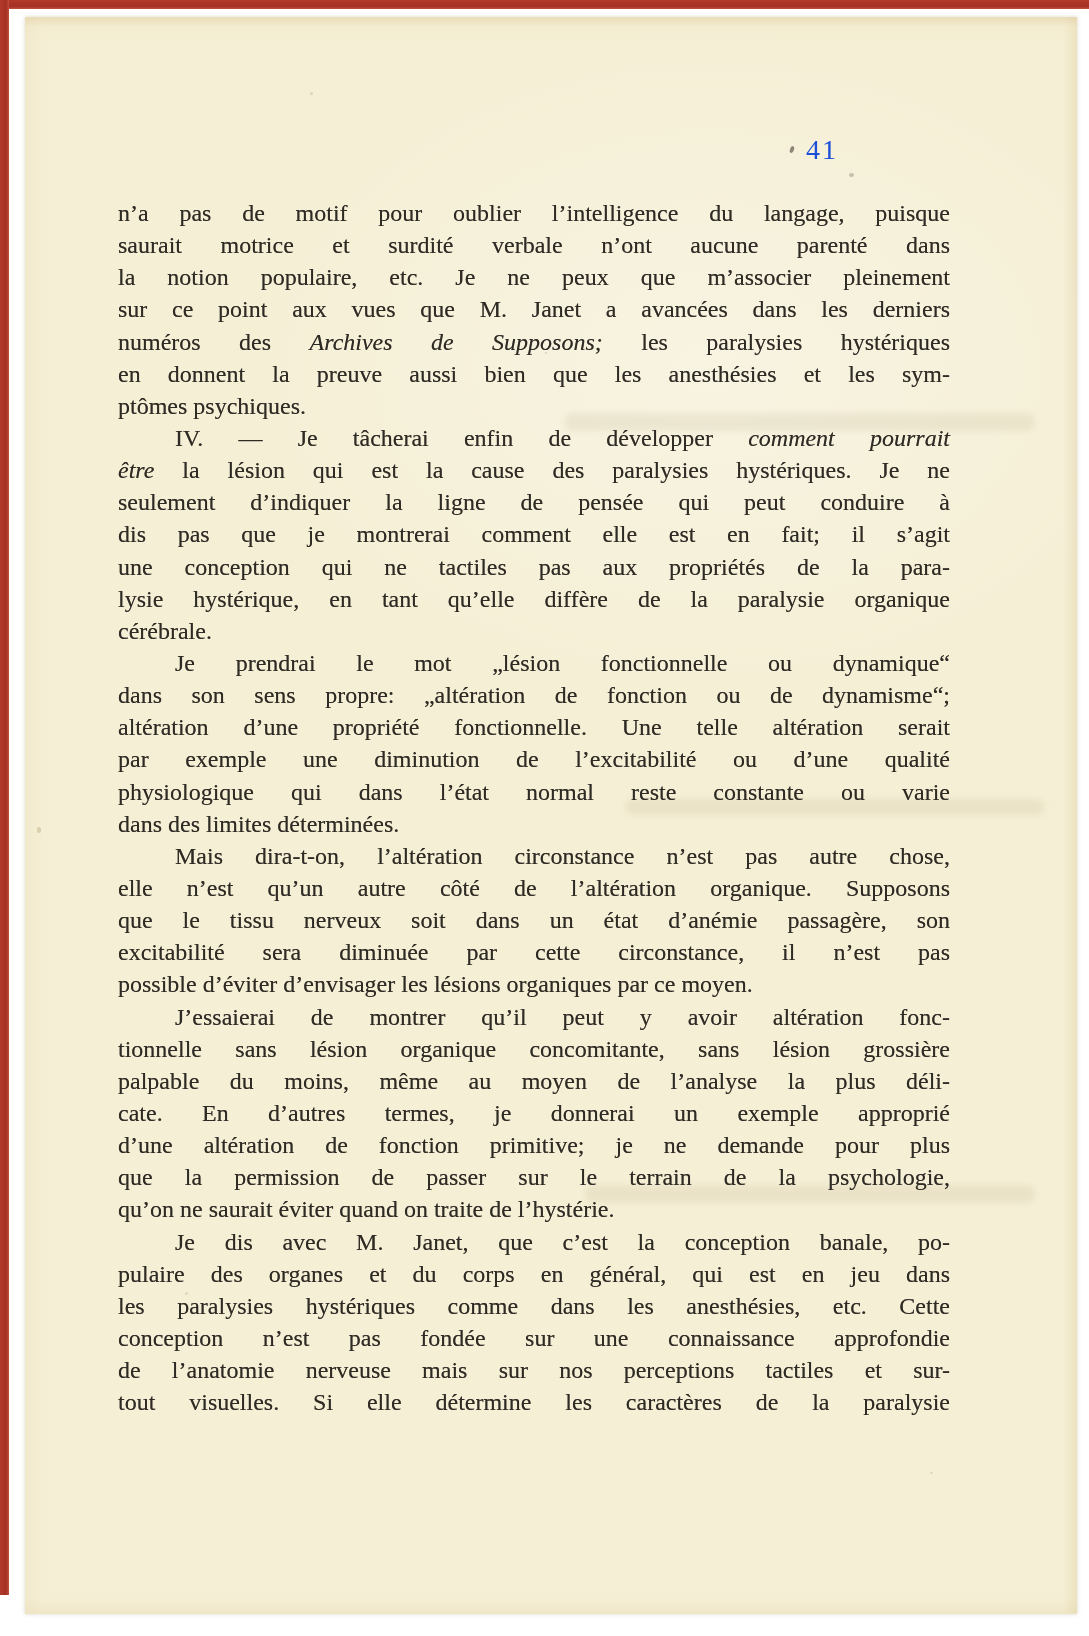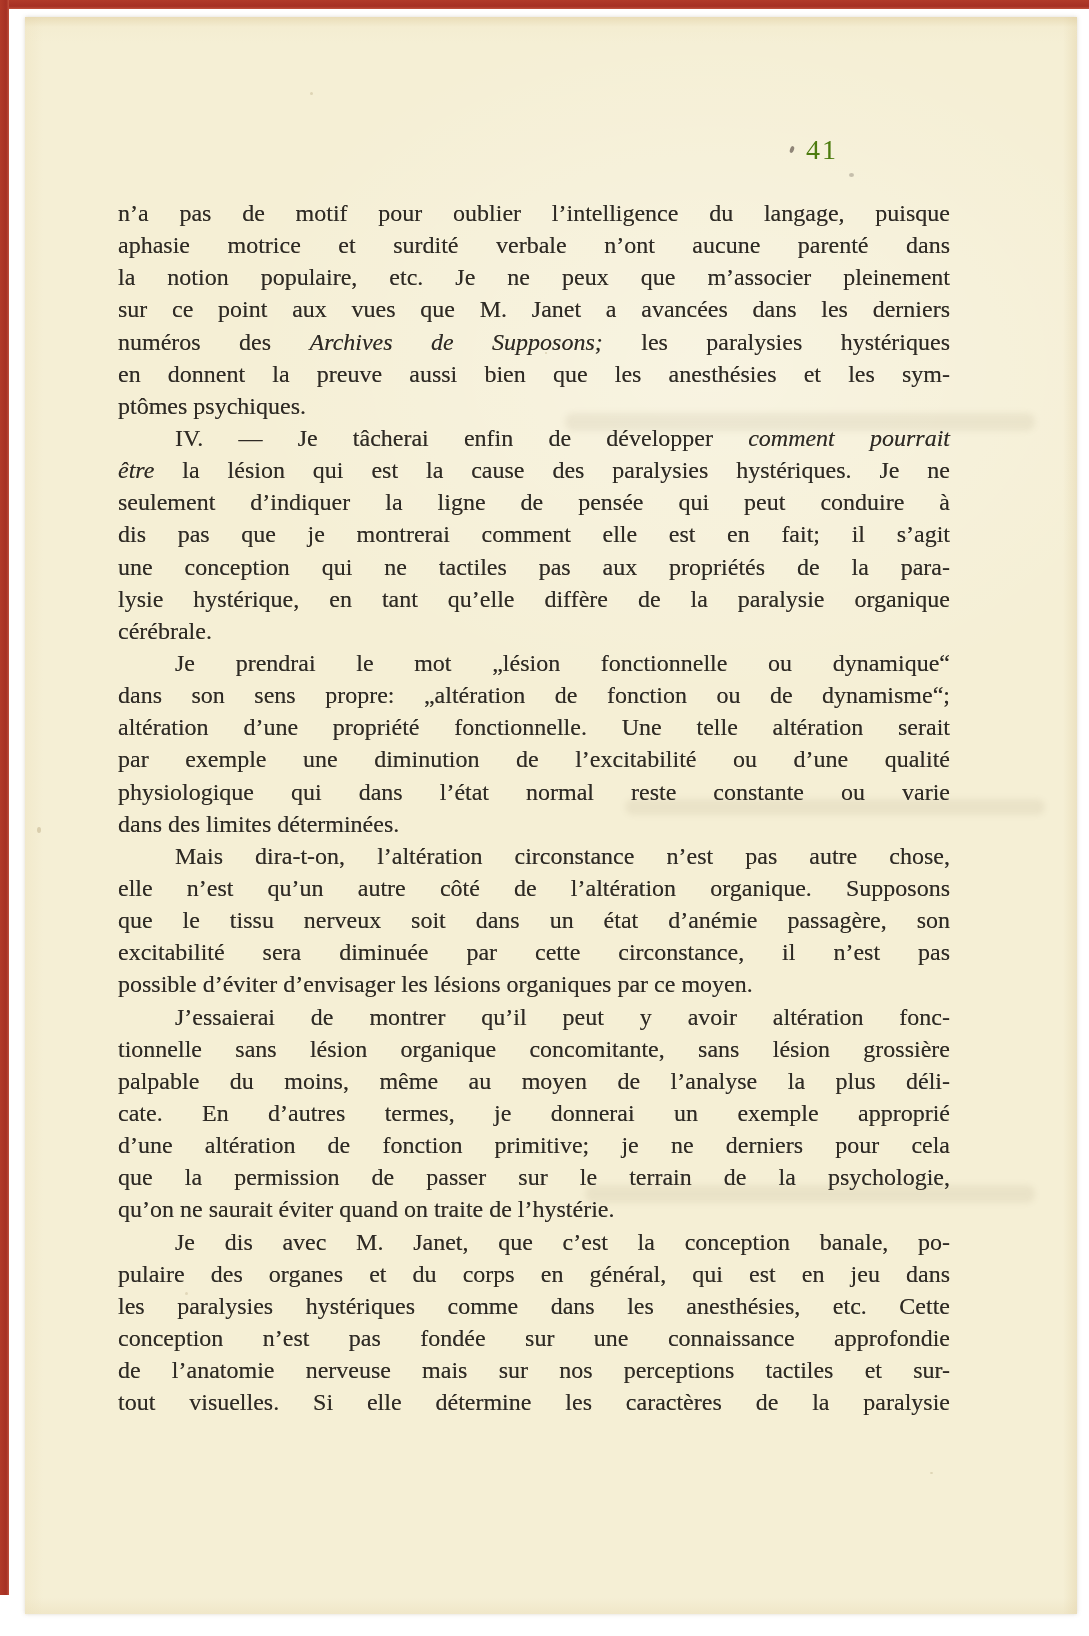--- a/index.html
+++ b/index.html
@@ -26,21 +26,21 @@
       linear-gradient(180deg,rgba(224,206,160,.55) 0,rgba(240,230,198,.25) 10px,rgba(0,0,0,0) 26px),
       linear-gradient(270deg,rgba(226,210,168,.45) 0,rgba(0,0,0,0) 14px),
       linear-gradient(90deg,rgba(236,224,188,.40) 0,rgba(0,0,0,0) 18px),
       linear-gradient(0deg,rgba(230,216,176,.35) 0,rgba(0,0,0,0) 16px),
       radial-gradient(ellipse 700px 500px at 65% 22%,rgba(255,255,255,.30),rgba(0,0,0,0) 70%),
       #f5efd5;
     box-shadow:0 0 4px rgba(120,100,60,.25);
   }
   .page-number{
     position:absolute;left:806px;top:134px;
-    font-size:28px;color:#4d7c0f;letter-spacing:2px;
+    font-size:28px;color:#1d4ed8;letter-spacing:2px;
   }
   .speck{position:absolute;background:#6d6257;border-radius:50%;}
   .speck.a{left:790px;top:146px;width:4px;height:7px;transform:rotate(18deg);opacity:.75;}
   .speck.b{left:849px;top:173px;width:5px;height:4px;opacity:.35;}
   .dust{position:absolute;border-radius:50%;background:#9c8656;}
   
   .ghost{position:absolute;background:#8a7a55;opacity:.10;filter:blur(3px);border-radius:8px;}
   .ghost.g1{left:540px;top:396px;width:470px;height:18px;}
   .ghost.g2{left:600px;top:782px;width:420px;height:16px;}
   .ghost.g3{left:560px;top:1168px;width:450px;height:18px;}
@@ -79,21 +79,21 @@
     <div class="dust" style="left:160px;top:1275px;width:3px;height:3px;opacity:.22"></div>
     <div class="dust" style="left:905px;top:1455px;width:3px;height:2px;opacity:.25"></div>
   </div>
 
   <div class="page-number">41</div>
   <div class="speck a"></div>
   <div class="speck b"></div>
 
   <div class="text-block">
       <div class="line"><span>n’a pas de motif pour oublier l’intelligence du langage, puisque</span></div>
-      <div class="line"><span>aphasie motrice et surdité verbale n’ont aucune parenté dans</span></div>
+      <div class="line"><span>saurait motrice et surdité verbale n’ont aucune parenté dans</span></div>
       <div class="line"><span>la notion populaire, etc. Je ne peux que m’associer pleinement</span></div>
       <div class="line"><span>sur ce point aux vues que M. Janet a avancées dans les derniers</span></div>
       <div class="line"><span>numéros des </span><i>Archives de Supposons;</i><span> les paralysies hystériques</span></div>
       <div class="line"><span>en donnent la preuve aussi bien que les anesthésies et les sym-</span></div>
       <div class="line last"><span>ptômes psychiques.</span></div>
       <div class="line indent"><span>IV. — Je tâcherai enfin de développer </span><i>comment pourrait</i></div>
       <div class="line"><i>être</i><span> la lésion qui est la cause des paralysies hystériques. Je ne</span></div>
       <div class="line"><span>seulement d’indiquer la ligne de pensée qui peut conduire à</span></div>
       <div class="line"><span>dis pas que je montrerai comment elle est en fait; il s’agit</span></div>
       <div class="line"><span>une conception qui ne tactiles pas aux propriétés de la para-</span></div>
@@ -107,21 +107,21 @@
       <div class="line last"><span>dans des limites déterminées.</span></div>
       <div class="line indent"><span>Mais dira-t-on, l’altération circonstance n’est pas autre chose,</span></div>
       <div class="line"><span>elle n’est qu’un autre côté de l’altération organique. Supposons</span></div>
       <div class="line"><span>que le tissu nerveux soit dans un état d’anémie passagère, son</span></div>
       <div class="line"><span>excitabilité sera diminuée par cette circonstance, il n’est pas</span></div>
       <div class="line last"><span>possible d’éviter d’envisager les lésions organiques par ce moyen.</span></div>
       <div class="line indent"><span>J’essaierai de montrer qu’il peut y avoir altération fonc-</span></div>
       <div class="line"><span>tionnelle sans lésion organique concomitante, sans lésion grossière</span></div>
       <div class="line"><span>palpable du moins, même au moyen de l’analyse la plus déli-</span></div>
       <div class="line"><span>cate. En d’autres termes, je donnerai un exemple approprié</span></div>
-      <div class="line"><span>d’une altération de fonction primitive; je ne derniers pour cela</span></div>
+      <div class="line"><span>d’une altération de fonction primitive; je ne demande pour plus</span></div>
       <div class="line"><span>que la permission de passer sur le terrain de la psychologie,</span></div>
       <div class="line last"><span>qu’on ne saurait éviter quand on traite de l’hystérie.</span></div>
       <div class="line indent"><span>Je dis avec M. Janet, que c’est la conception banale, po-</span></div>
       <div class="line"><span>pulaire des organes et du corps en général, qui est en jeu dans</span></div>
       <div class="line"><span>les paralysies hystériques comme dans les anesthésies, etc. Cette</span></div>
       <div class="line"><span>conception n’est pas fondée sur une connaissance approfondie</span></div>
       <div class="line"><span>de l’anatomie nerveuse mais sur nos perceptions tactiles et sur-</span></div>
       <div class="line"><span>tout visuelles. Si elle détermine les caractères de la paralysie</span></div>
     </div>
 </div>

